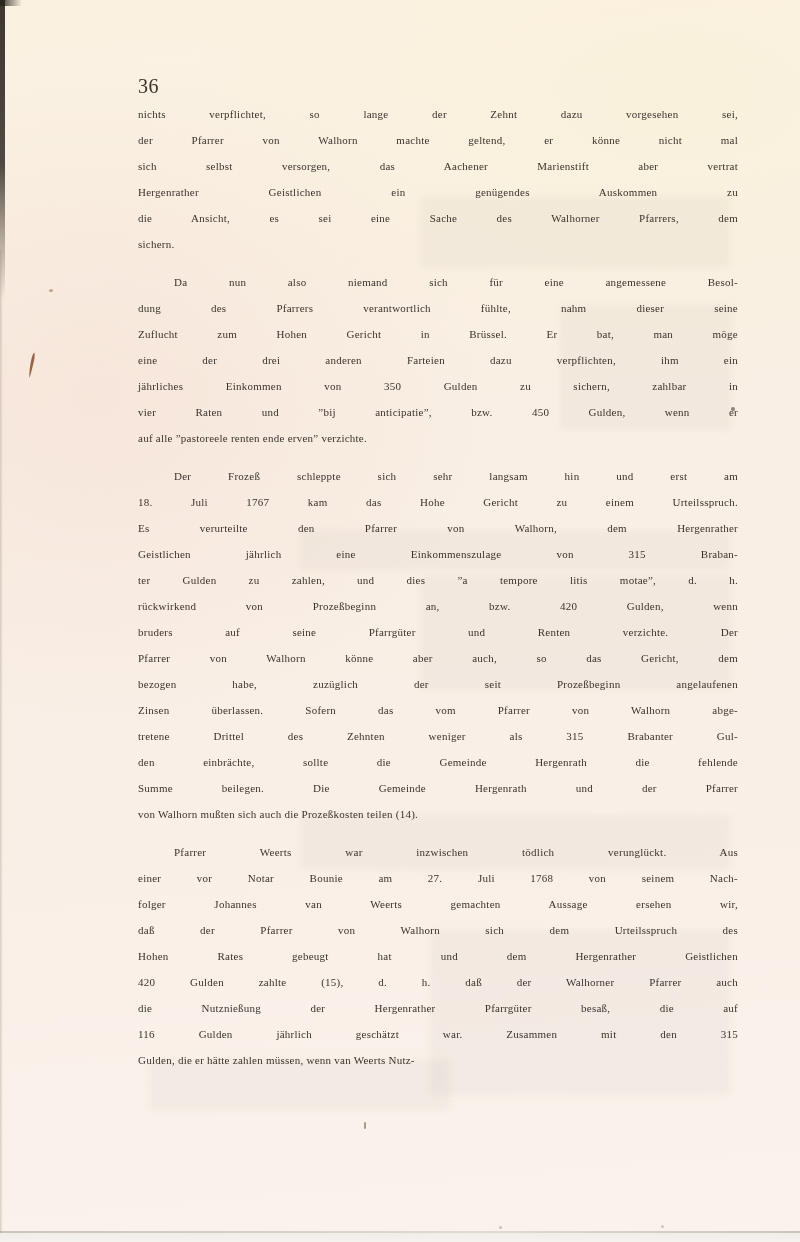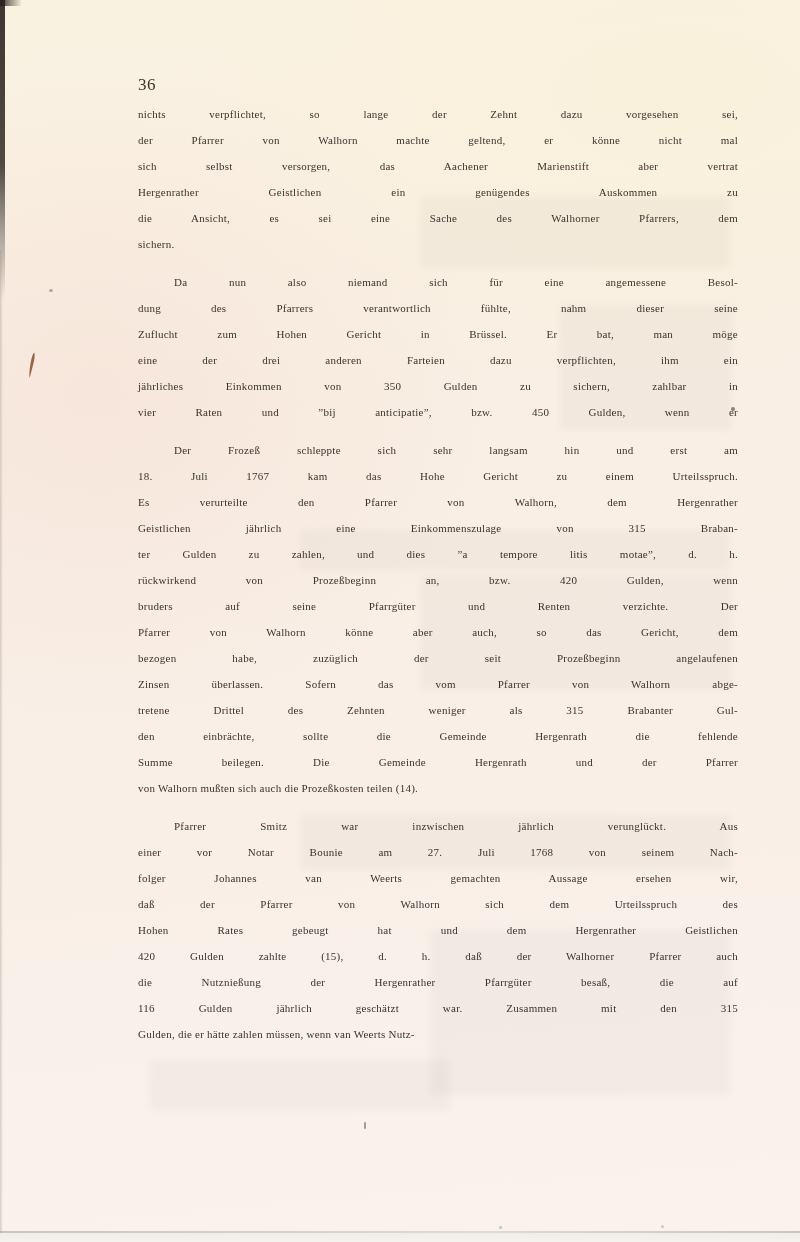--- a/index.html
+++ b/index.html
@@ -38,21 +38,21 @@
     position:absolute;left:0;top:1231px;width:800px;height:2px;
     background:linear-gradient(90deg,rgba(168,158,146,0.55),rgba(180,171,160,0.35) 60%,rgba(168,158,146,0.55));
   }
   .below-page{
     position:absolute;left:0;top:1233px;width:800px;height:9px;
     background:linear-gradient(180deg,#f1ede7,#f5f2ee);
   }
   
   .page-number{
     position:absolute;left:138px;top:75px;
-    font-size:17px;color:#3a342c;letter-spacing:0.5px;
+    font-size:20px;color:#3a342c;letter-spacing:0.5px;
   }
   .textblock{
     position:absolute;left:138px;top:101px;width:600px;
     font-size:11px;color:#3a342c;letter-spacing:0.25px;
   }
   .paragraph{margin:0 0 12px 0;}
   .paragraph:last-child{margin-bottom:0;}
   .line{
     height:26px;line-height:26px;
     text-align:justify;text-align-last:justify;
@@ -123,39 +123,40 @@
         <div class="line">die Ansicht, es sei eine Sache des Walhorner Pfarrers, dem</div>
         <div class="line last">sichern.</div>
       </div>
     <div class="paragraph">
         <div class="line indent">Da nun also niemand sich für eine angemessene Besol-</div>
         <div class="line">dung des Pfarrers verantwortlich fühlte, nahm dieser seine</div>
         <div class="line">Zuflucht zum Hohen Gericht in Brüssel. Er bat, man möge</div>
         <div class="line">eine der drei anderen Farteien dazu verpflichten, ihm ein</div>
         <div class="line">jährliches Einkommen von 350 Gulden zu sichern, zahlbar in</div>
         <div class="line">vier Raten und ”bij anticipatie”, bzw. 450 Gulden, wenn er</div>
+        <div class="line last">auf alle ”pastoreele renten ende erven” verzichte.</div>
       </div>
     <div class="paragraph">
         <div class="line indent">Der Frozeß schleppte sich sehr langsam hin und erst am</div>
         <div class="line">18. Juli 1767 kam das Hohe Gericht zu einem Urteilsspruch.</div>
         <div class="line">Es verurteilte den Pfarrer von Walhorn, dem Hergenrather</div>
         <div class="line">Geistlichen jährlich eine Einkommenszulage von 315 Braban-</div>
         <div class="line">ter Gulden zu zahlen, und dies ”a tempore litis motae”, d. h.</div>
         <div class="line">rückwirkend von Prozeßbeginn an, bzw. 420 Gulden, wenn</div>
         <div class="line">bruders auf seine Pfarrgüter und Renten verzichte. Der</div>
         <div class="line">Pfarrer von Walhorn könne aber auch, so das Gericht, dem</div>
         <div class="line">bezogen habe, zuzüglich der seit Prozeßbeginn angelaufenen</div>
         <div class="line">Zinsen überlassen. Sofern das vom Pfarrer von Walhorn abge-</div>
         <div class="line">tretene Drittel des Zehnten weniger als 315 Brabanter Gul-</div>
         <div class="line">den einbrächte, sollte die Gemeinde Hergenrath die fehlende</div>
         <div class="line">Summe beilegen. Die Gemeinde Hergenrath und der Pfarrer</div>
         <div class="line last">von Walhorn mußten sich auch die Prozeßkosten teilen (14).</div>
       </div>
     <div class="paragraph">
-        <div class="line indent">Pfarrer Smitz war inzwischen jährlich verunglückt. Aus</div>
+        <div class="line indent">Pfarrer Weerts war inzwischen tödlich verunglückt. Aus</div>
         <div class="line">einer vor Notar Bounie am 27. Juli 1768 von seinem Nach-</div>
         <div class="line">folger Johannes van Weerts gemachten Aussage ersehen wir,</div>
         <div class="line">daß der Pfarrer von Walhorn sich dem Urteilsspruch des</div>
         <div class="line">Hohen Rates gebeugt hat und dem Hergenrather Geistlichen</div>
         <div class="line">420 Gulden zahlte (15), d. h. daß der Walhorner Pfarrer auch</div>
         <div class="line">die Nutznießung der Hergenrather Pfarrgüter besaß, die auf</div>
         <div class="line">116 Gulden jährlich geschätzt war. Zusammen mit den 315</div>
         <div class="line last">Gulden, die er hätte zahlen müssen, wenn van Weerts Nutz-</div>
       </div>
   </div>

